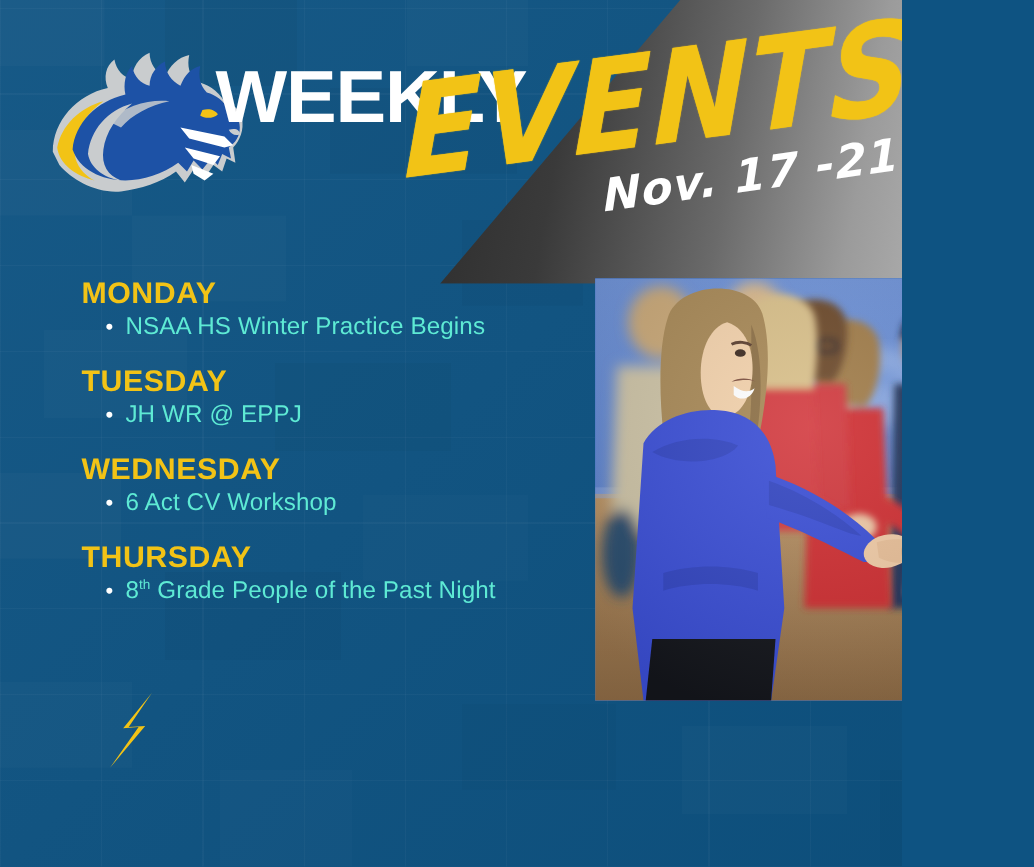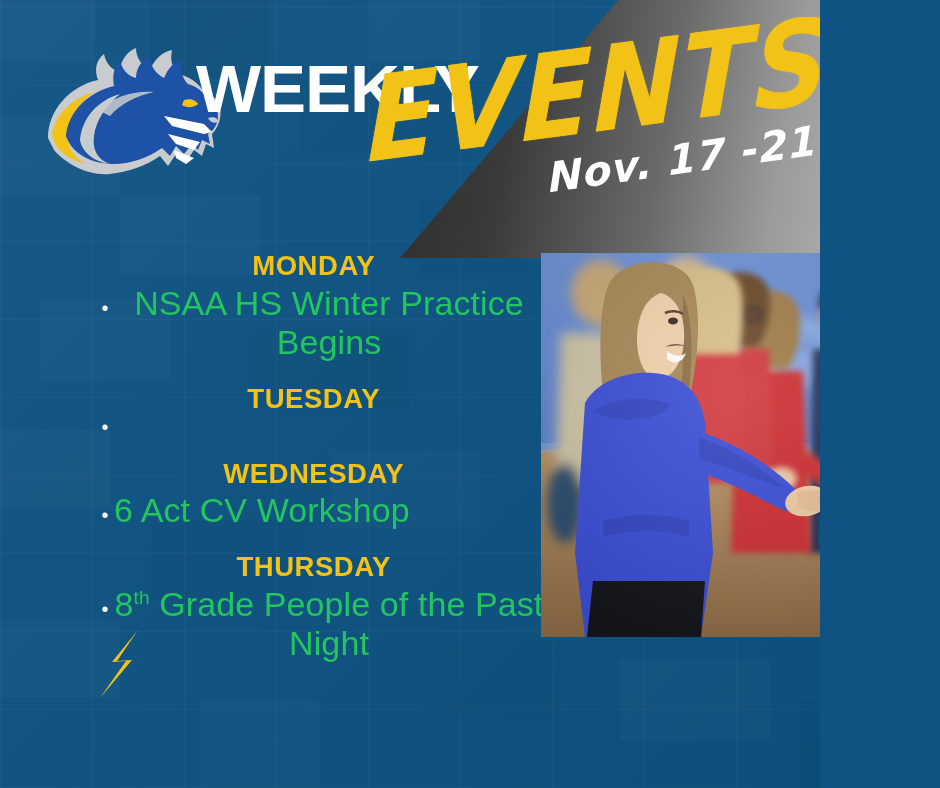--- a/index.html
+++ b/index.html
@@ -99,21 +99,21 @@
     white-space:nowrap;
   }
 
   
   .schedule {
     position:absolute;
     left:74px; top:252px;
     width:470px;
     z-index:3;
   }
-  .day-block { margin-bottom:23px;text-align:center; }
+  .day-block { margin-bottom:23px; }
   .day-block:last-child { margin-bottom:12px; }
 
   .day-name {
     font-family:"Liberation Sans", sans-serif;
     font-weight:bold;
     font-size:27px;
     letter-spacing:0.5px;
     color:#f2c316;
     line-height:1.1;
     transform:scaleX(1.02);
@@ -127,22 +127,22 @@
   }
   .event-bullet {
     color:#ffffff;
     font-size:20px;
     line-height:1;
     width:18px;
     flex:0 0 18px;
   }
   .event-text {
     font-family:"Liberation Sans", sans-serif;
-    font-size:34px;
-    color:#22c55e;
+    font-size:22px;
+    color:#5eead4;
     line-height:1.15;
     letter-spacing:0.1px;
   }
   .event-text sup { font-size:0.56em; vertical-align:super; }
 
   
   .photo-frame {
     position:absolute;
     left:541px; top:253px;
     width:399px; height:384px;
@@ -269,20 +269,21 @@
       <div class="event-row">
         <span class="event-bullet">•</span>
         <span class="event-text">NSAA HS Winter Practice Begins</span>
       </div>
     </div>
 
     <div class="day-block">
       <div class="day-name">TUESDAY</div>
       <div class="event-row">
         <span class="event-bullet">•</span>
+        <span class="event-text">JH WR @ EPPJ</span>
       </div>
     </div>
 
     <div class="day-block">
       <div class="day-name">WEDNESDAY</div>
       <div class="event-row">
         <span class="event-bullet">•</span>
         <span class="event-text">6 Act CV Workshop</span>
       </div>
     </div>

